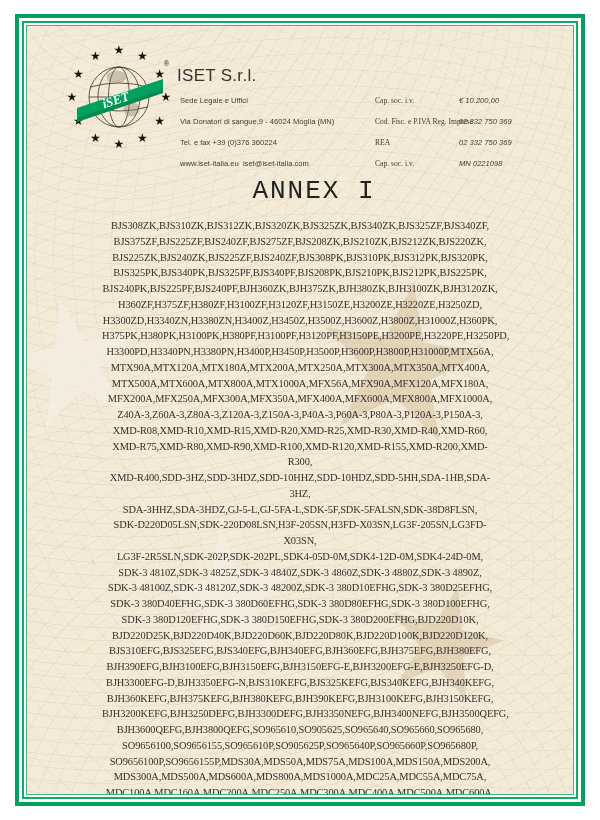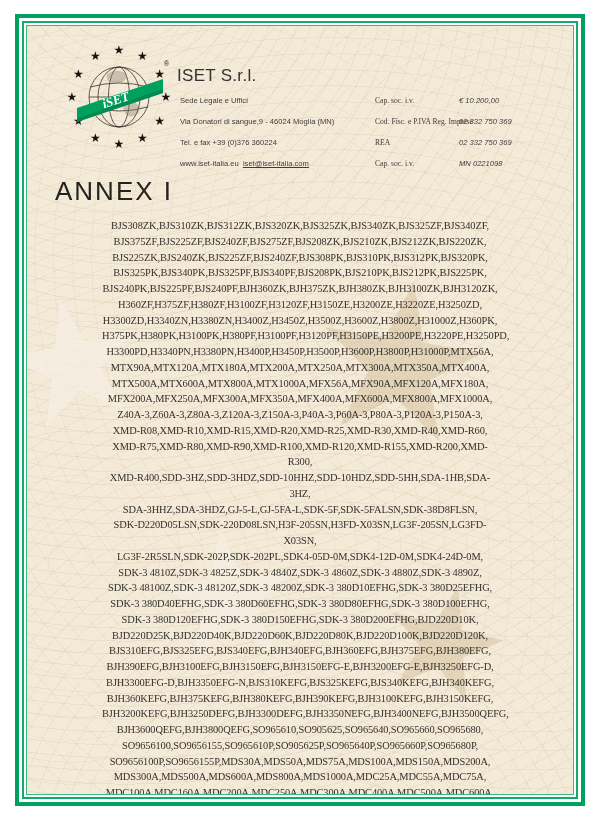--- a/index.html
+++ b/index.html
@@ -41,25 +41,25 @@
   
   .company{
     position:absolute;left:150px;top:40px;font-size:17px;color:#333333;
     letter-spacing:0.3px;
     text-align:right;
   }
   .hrow{position:absolute;left:150px;width:420px;font-size:7.6px;color:#3d3d3d;}
   .hrow .left{position:absolute;left:3px;top:0;white-space:nowrap;}
   .hrow .lab{position:absolute;left:198px;top:0;white-space:nowrap;font-family:Liberation Serif, serif;}
   .hrow .val{position:absolute;left:282px;top:0;white-space:nowrap;font-style:italic;}
-  .hrow .link{text-decoration:underline;color:#3d3d3d;cursor:pointer;}
+  .hrow .link{color:#3d3d3d;cursor:pointer;}
   
   .annex{
-    position:absolute;left:0;right:0;top:150px;text-align:left;
-    font-family:Liberation Sans, sans-serif;font-size:26px;color:#23231f;
+    position:absolute;left:0;right:0;top:150px;text-align:center;
+    font-family:Liberation Mono, monospace;font-size:26px;color:#23231f;
     letter-spacing:2px;
     padding-left:28px;
   }
   
   .codes{
     position:absolute;left:75px;right:75px;top:192px;
     font-family:"Liberation Serif",serif;
     font-size:10.4px;line-height:15.75px;letter-spacing:-0.1px;
     color:#33312c;white-space:pre-line;text-align:center;
   }

